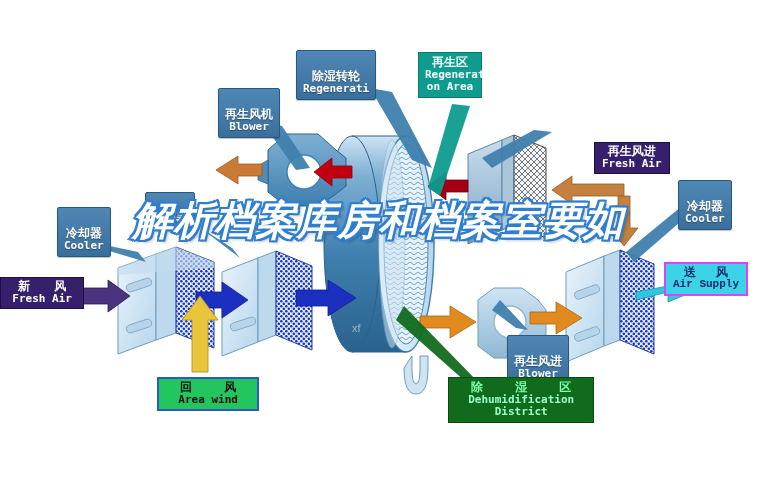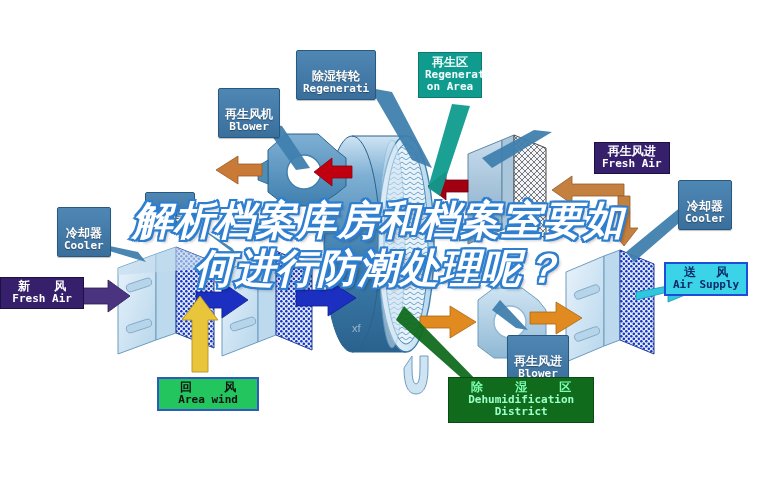--- a/index.html
+++ b/index.html
@@ -91,25 +91,25 @@
     background:#106b1d;
     border:1px solid #0a4a14;
     padding:3px 8px 4px 8px;
   }
   .green .cn{color:#7dffb0;letter-spacing:14px;padding-left:14px;text-align:center;}
   .green .en{color:#9bffc8;}
 
   
   .cyan{
     background:#3ad3e8;
-    border:2px solid #1d4ed8;
+    border:2px solid #d946ef;
     padding:2px 7px 3px 7px;
   }
   .cyan .cn{color:#0b2a6b;letter-spacing:8px;padding-left:8px;}
-  .cyan .en{color:#0b2a6b;}
+  .cyan .en{color:#0b2a6b;font-family:Liberation Mono, monospace;}
 
   
   #title-overlay{
     position:absolute;
     left:0;top:196px;width:757px;
     z-index:80;
     text-align:center;
     pointer-events:none;
   }
   #title-overlay .line{
@@ -371,16 +371,15 @@
     <span class="en">District</span>
   </div>
 
   <div class="lbl cyan" style="left:664px;top:262px;">
     <span class="cn">送 风</span>
     <span class="en">Air Supply</span>
   </div>
 
   <div id="title-overlay">
     <span class="line">解析档案库房和档案室要如</span>
-    <span class="line">何进行防潮处理呢？</span>
   </div>
 
 </div>
 
 </body></html>

